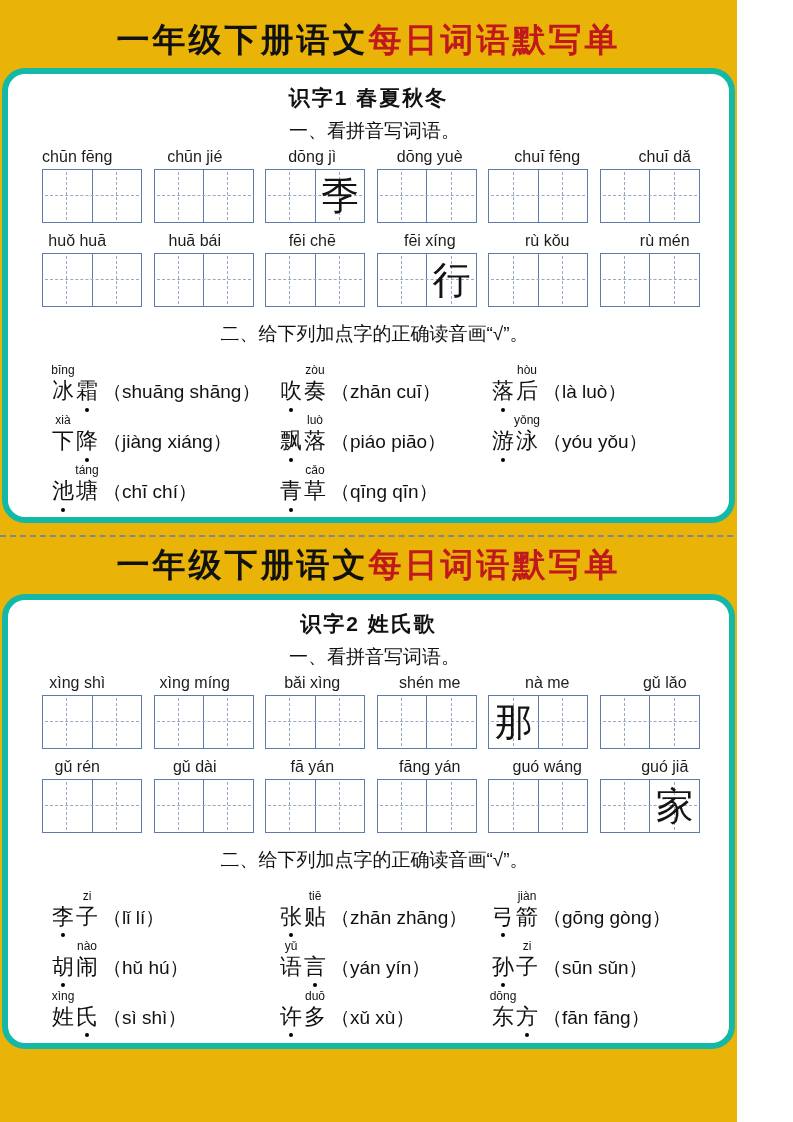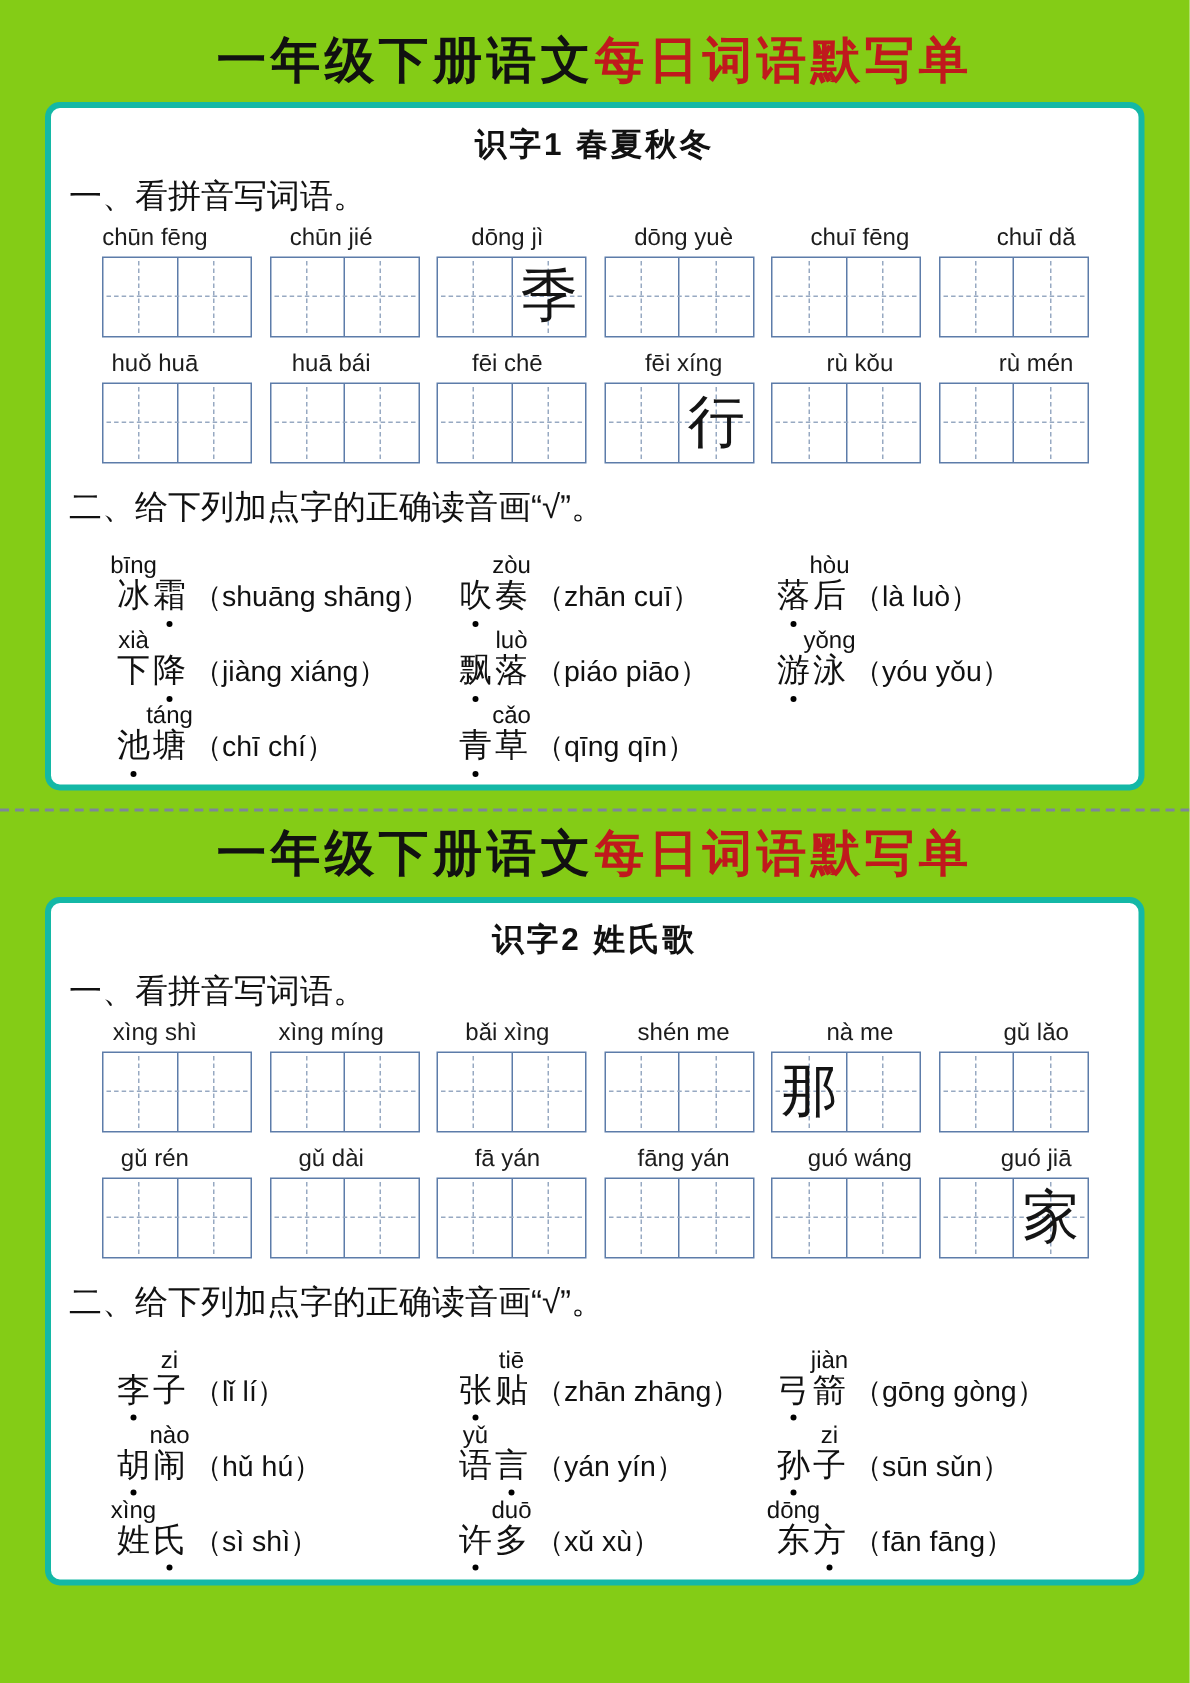--- a/index.html
+++ b/index.html
@@ -1,50 +1,50 @@
 <!DOCTYPE html>
 <html><head>
 <meta charset="utf-8">
 <style>
   * { box-sizing: border-box; }
   body { margin: 0; background: #ffffff; }
   .page {
-    width: 793px; height: 1122px; background: #84cc16; overflow: hidden;
+    width: 737px; height: 1122px; background: #eab308; overflow: hidden;
     font-family: "Liberation Sans", "DejaVu Sans", sans-serif; color: #111;
   }
   .title {
     margin: 0; padding: 22px 0 6px; text-align: center;
     font-size: 33px; font-weight: bold; letter-spacing: 3px; line-height: 1.1;
   }
   .title.second { padding-top: 10px; }
   .t-black { color: #111; }
   .t-red { color: #c0191d; }
   .sheet-box {
-    width: 733px; margin: 4px auto 0; border: 4px solid #14b8a6;
-    border-radius: 10px; padding: 4px 0 12px; background: #fff;
+    width: 733px; margin: 4px auto 0; border: 6px solid #14b8a6;
+    border-radius: 23px; padding: 4px 0 12px; background: #fff;
   }
   .subtitle { margin: 6px 0; text-align: center; font-size: 21px; font-weight: bold; letter-spacing: 2px; }
-  .qheading { font-size: 22px; margin: 6px 0 4px 12px; }
+  .qheading { font-size: 19px; margin: 6px 0 4px 12px; text-align: center; }
   .qh2 { margin-top: 14px; }
   .prow, .grow { display: flex; justify-content: space-between; width: 658px; margin-left: 34px; }
   .prow { margin-bottom: 3px; gap: 47px; }
   .mt { margin-top: 9px; }
   .pslot { width: 100px; text-align: center; font-size: 16px; white-space: nowrap; color: #1c1c1c; }
   .ggroup { position: relative; width: 100px; height: 54px; border: 1.5px solid #5d7ca9; display: flex; background: #fff; }
   .ggroup::after { content: ""; position: absolute; left: 2px; right: 2px; top: 50%; margin-top: -1px; border-top: 1.5px dashed #97a9c2; }
   .gcell { flex: 1; position: relative; display: flex; align-items: center; justify-content: center; }
   .gcell + .gcell { border-left: 1.5px solid #5d7ca9; }
   .gcell::before { content: ""; position: absolute; left: 50%; top: 2px; bottom: 2px; margin-left: -1px; border-left: 1.5px dashed #97a9c2; }
   .fchar { position: relative; z-index: 2; font-size: 38px; line-height: 1; color: #141414; }
   .qrow { display: grid; grid-template-columns: 228px 212px auto; padding-left: 44px; margin-top: 22px; }
   .qrow.first { margin-top: 30px; }
   .qitem { white-space: nowrap; }
   .zi { position: relative; display: inline-block; font-size: 22px; line-height: 1.25; }
   .zi + .zi { margin-left: 2px; }
-  .mini { position: absolute; top: -13px; left: 50%; transform: translateX(-50%); font-size: 16px; line-height: 1; color: #111; text-align: right; }
+  .mini { position: absolute; top: -13px; left: 50%; transform: translateX(-50%); font-size: 12px; line-height: 1; color: #111; text-align: right; }
   .zi.dot::after {
     content: ""; position: absolute; left: 50%; bottom: -7px; transform: translateX(-50%);
     width: 4px; height: 4px; border-radius: 50%; background: #000;
   }
   .choices { font-size: 19px; margin-left: 5px; margin-top: 16px; }
   .separator { border-top: 2px dashed #7e8698; margin: 12px 0 0; width: 793px; }
 </style>
 </head>
 <body>
 

